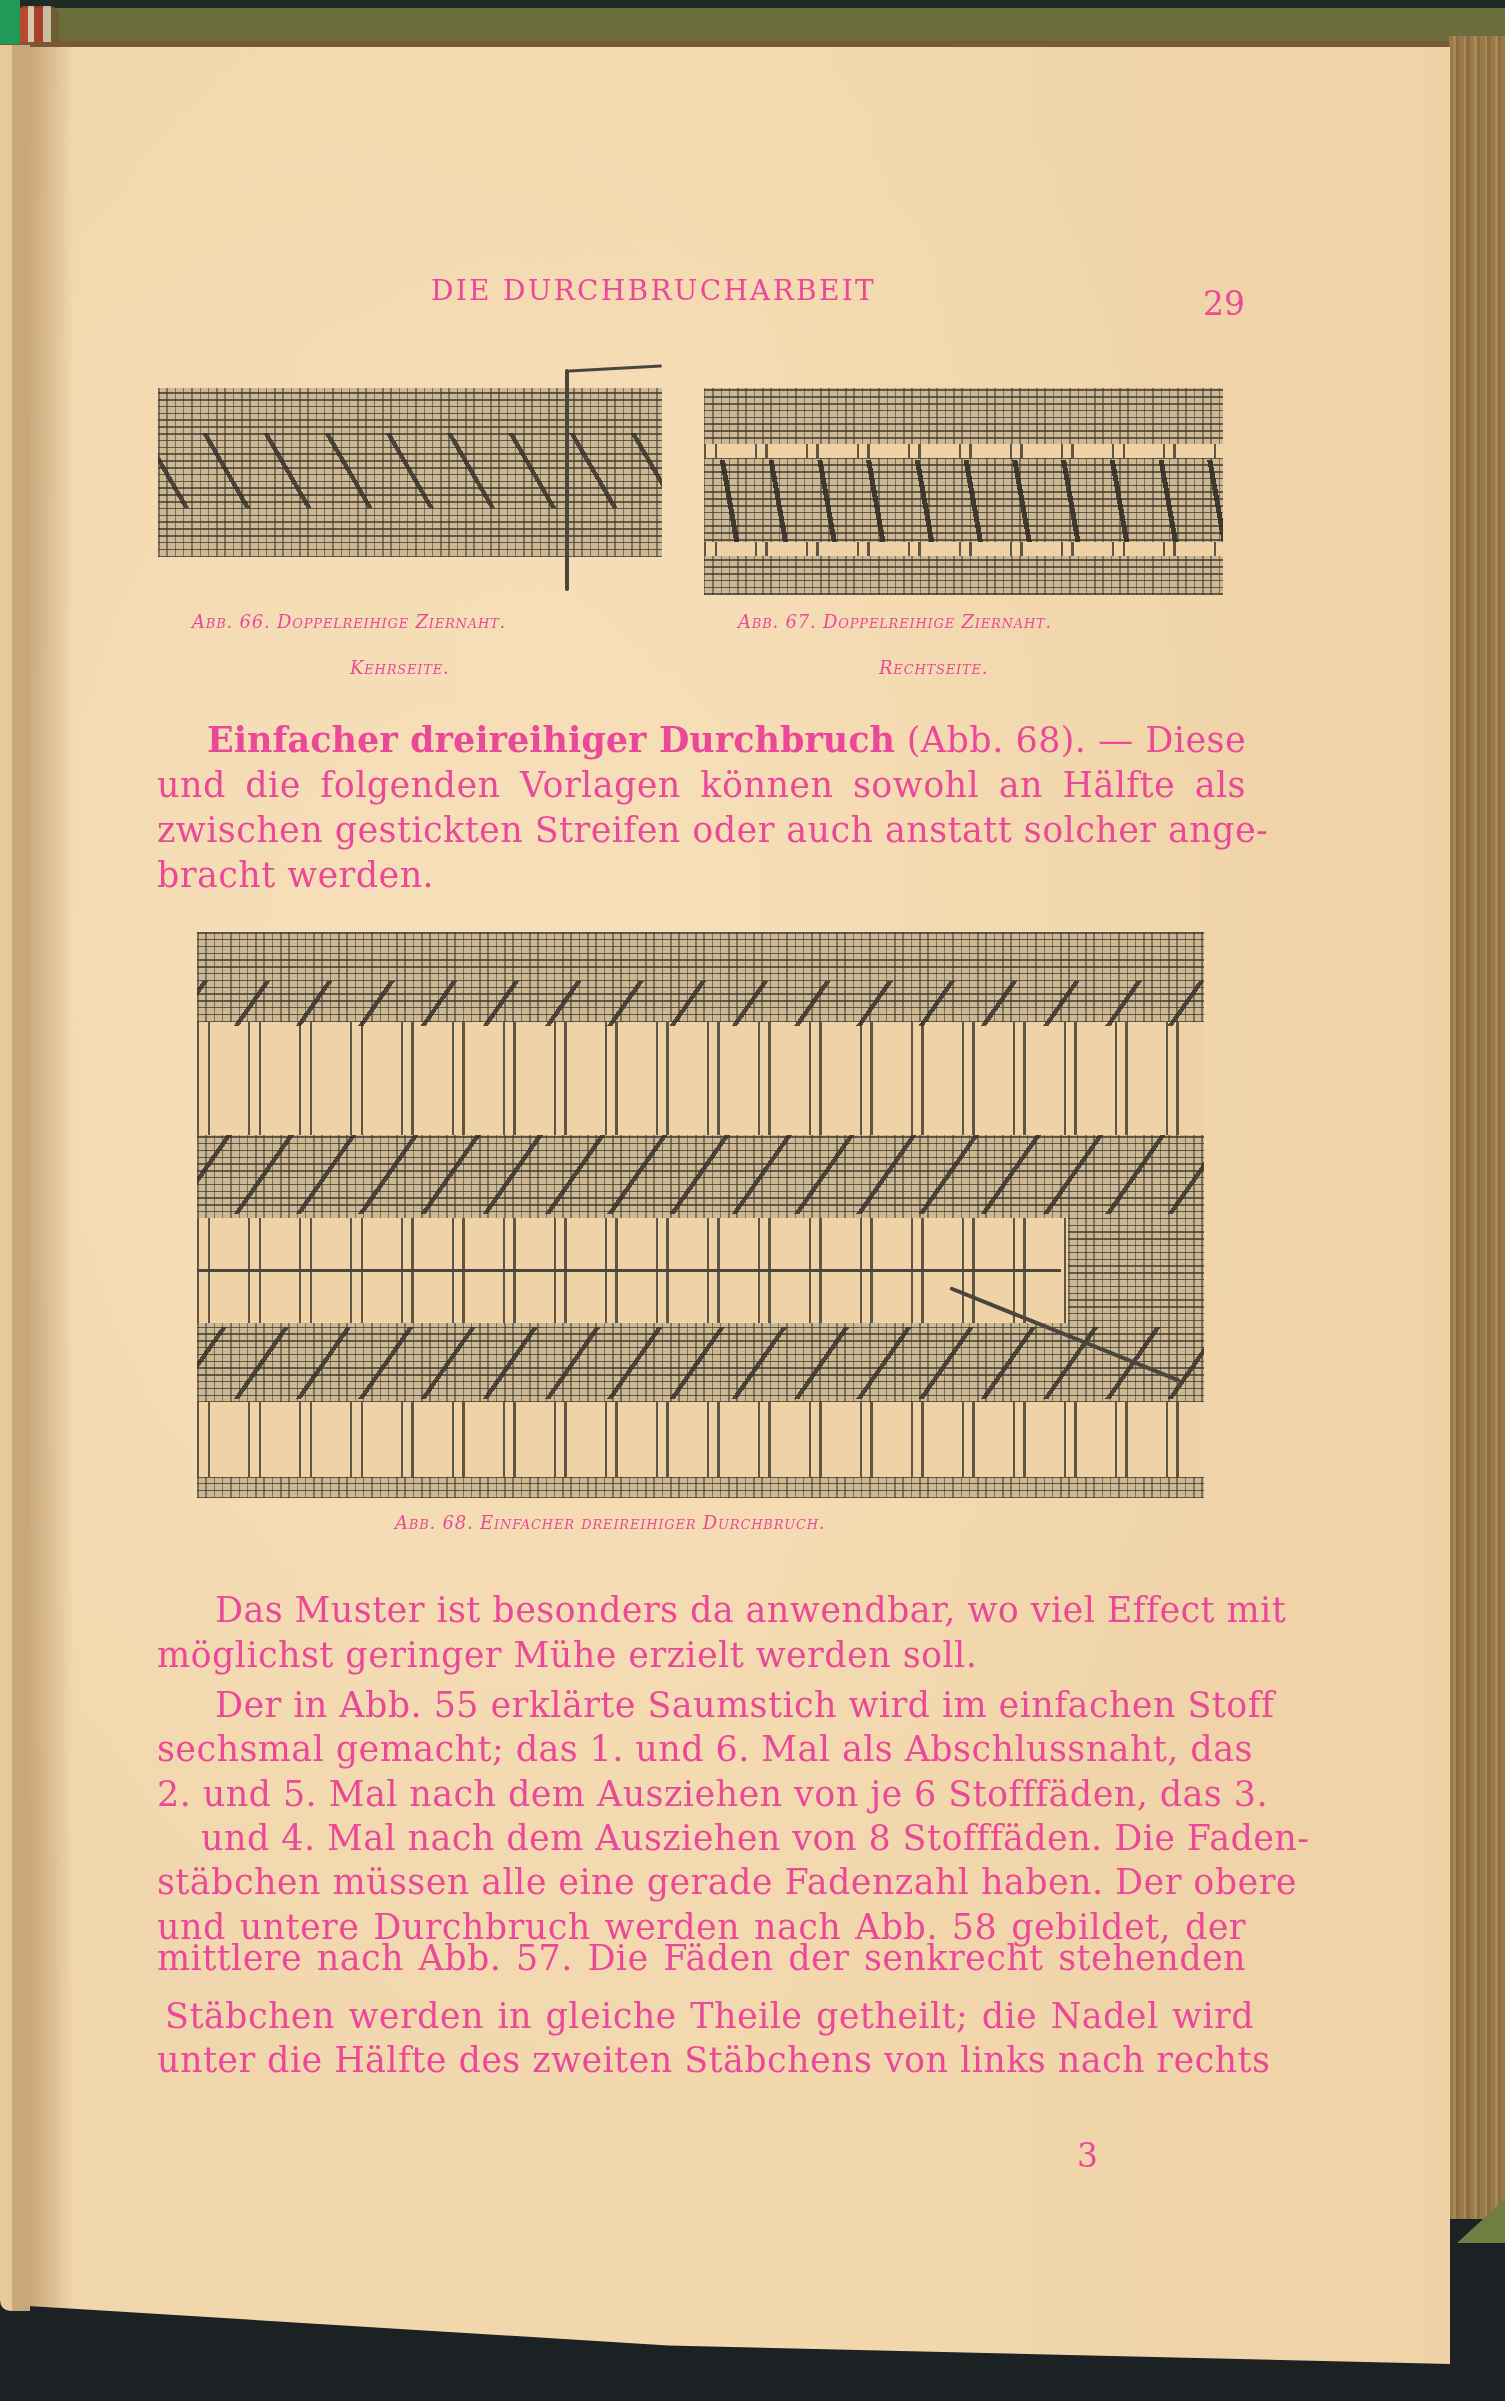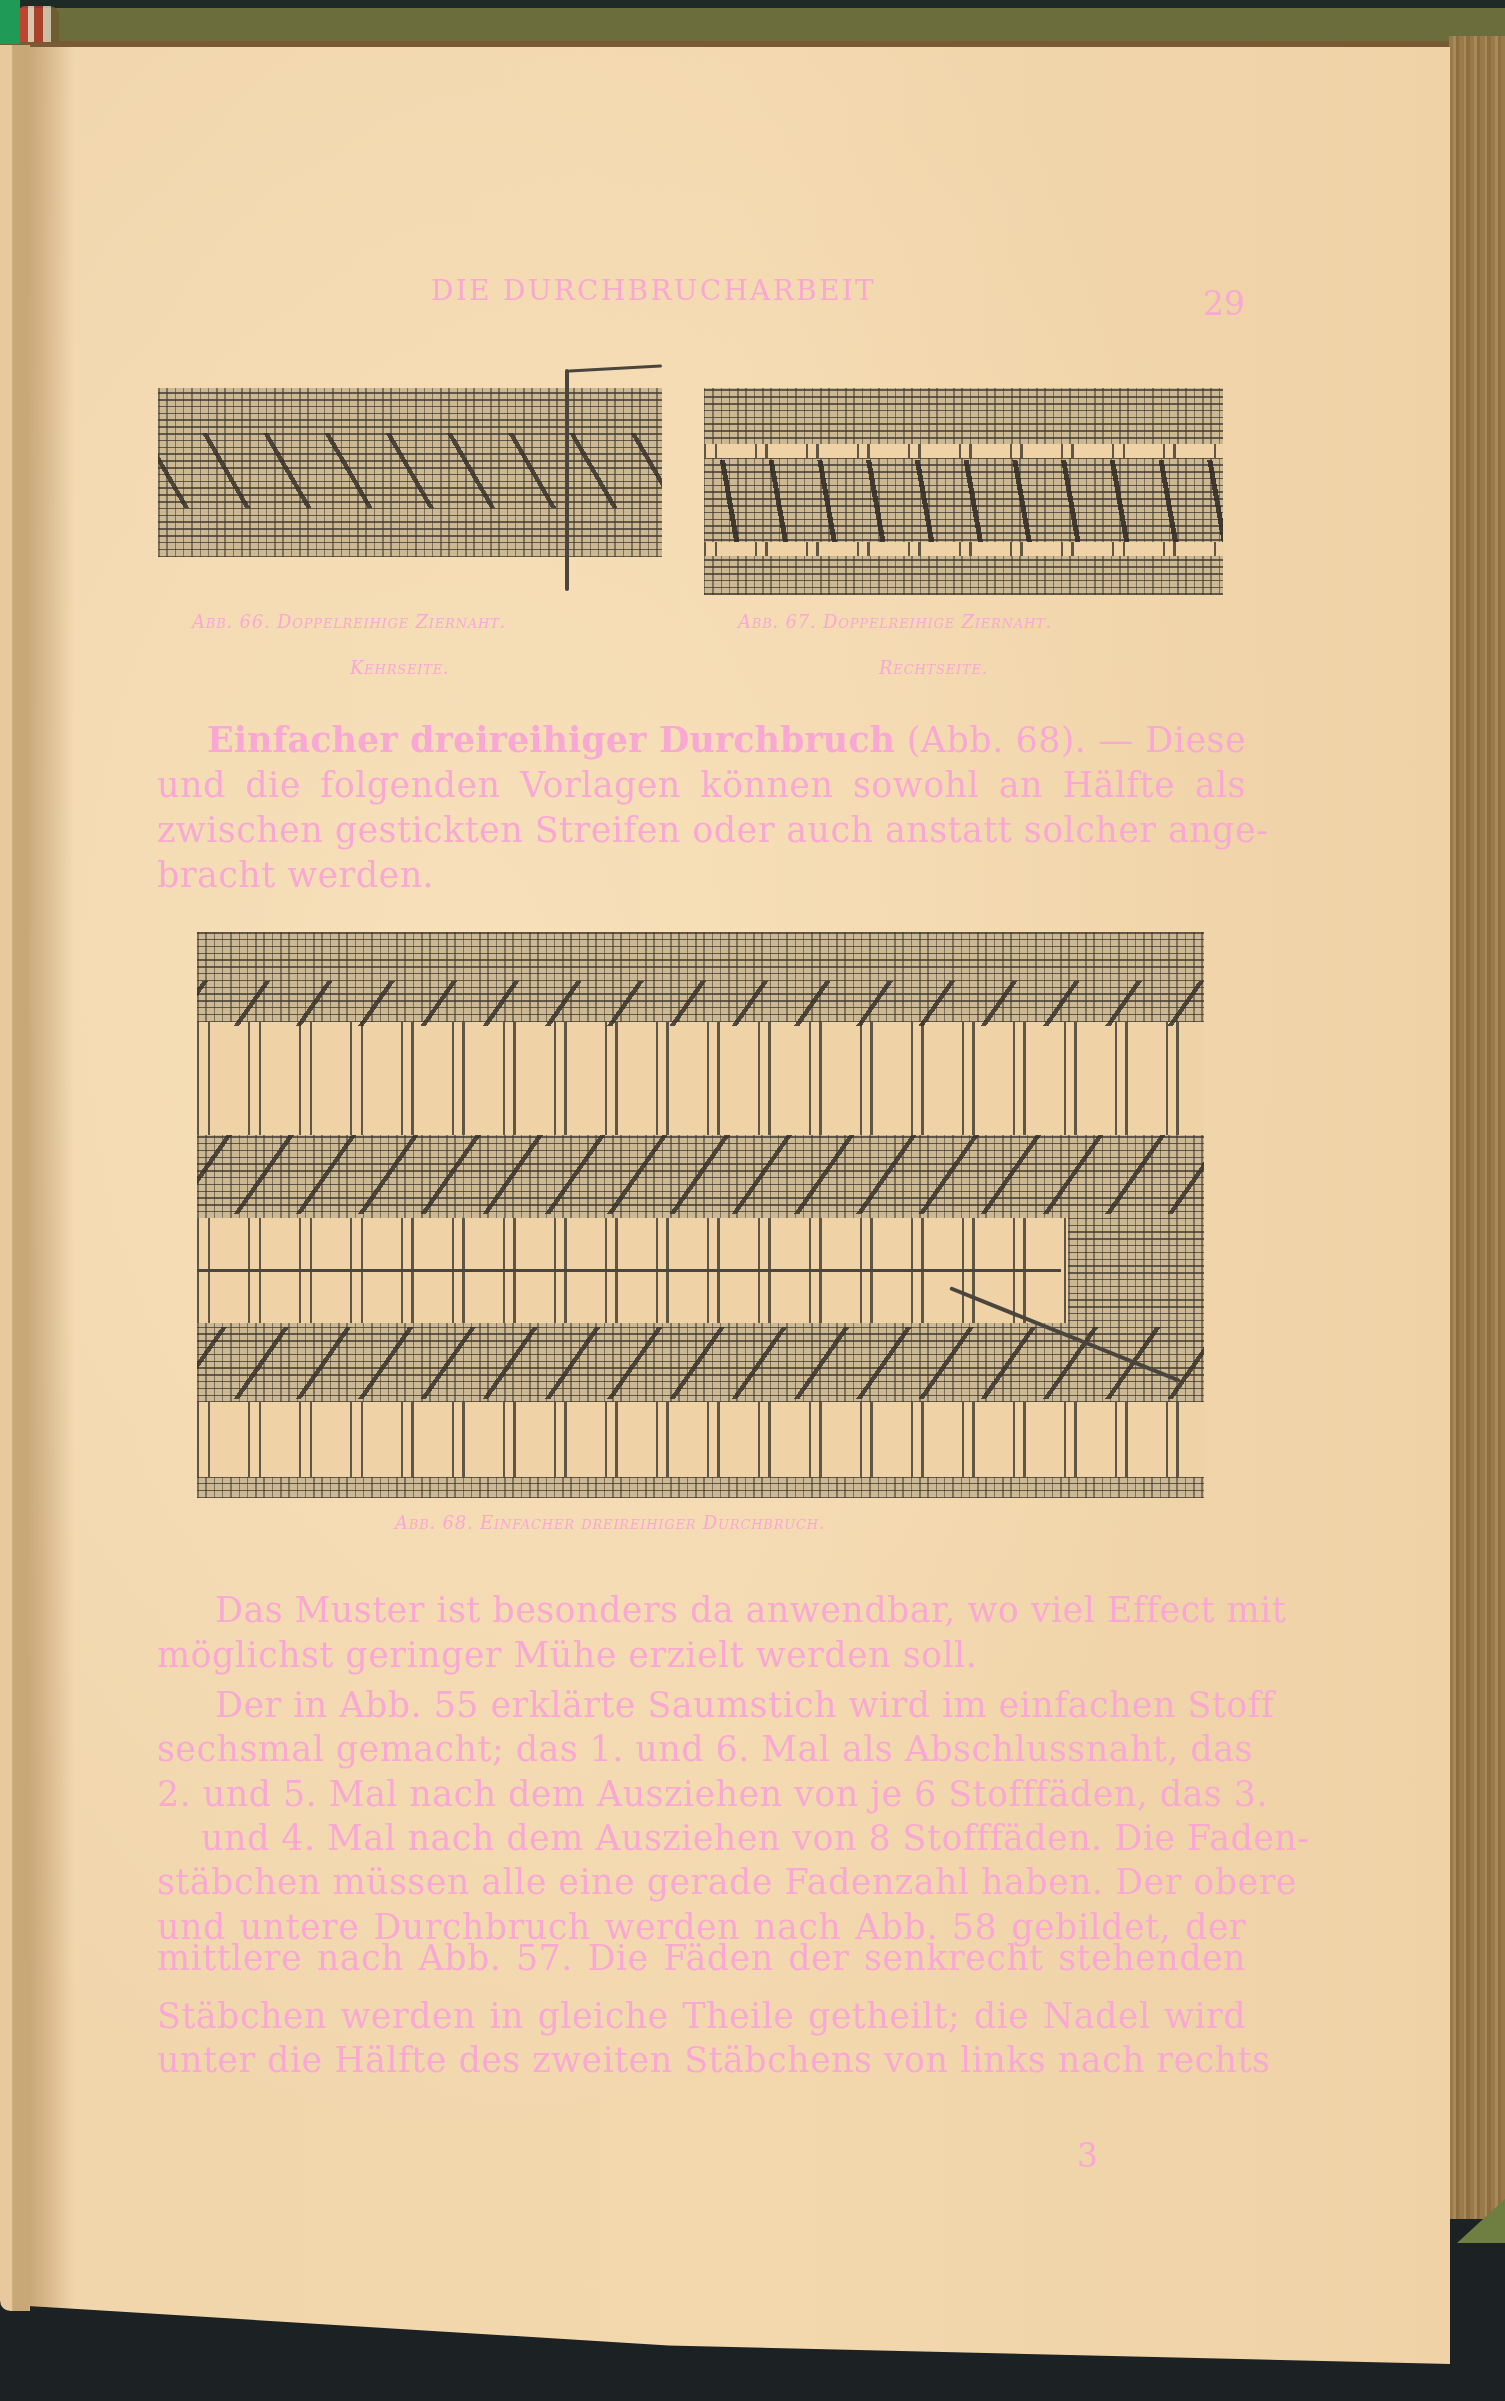--- a/index.html
+++ b/index.html
@@ -41,21 +41,21 @@
     position:absolute; left:29px; top:47px; width:1421px; height:2317px;
     background:
       radial-gradient(ellipse at 30% 40%, rgba(255,240,210,.35), rgba(0,0,0,0) 60%),
       linear-gradient(90deg,#e4c497 0px,#f1d6ac 45px,#f3d8ae 50%,#efd2a6 100%);
     clip-path:polygon(0 0,100% 0,100% 100%,45% 99.2%,0 97.5%);
   }
   .page-shadow-left {
     position:absolute; left:0; top:0; width:45px; height:100%;
     background:linear-gradient(90deg, rgba(150,110,60,.35), rgba(150,110,60,0));
   }
-  .txt { position:absolute; color:#f9a8d4; white-space:nowrap; }
+  .txt { position:absolute; color:#ec4899; white-space:nowrap; }
   .running-head {
     left:431px; top:274px; font-size:28px; letter-spacing:2.3px;
   }
   .folio { left:1203px; top:284px; font-size:33px; }
   .caption { font-size:18px; letter-spacing:0.8px; font-variant:small-caps;font-style:italic; }
   .body-line {
     font-size:35px; left:157px; width:1089px; text-align:justify; text-align-last:justify;
     letter-spacing:0.4px;
   }
   .body-line.last { text-align-last:left; }
@@ -156,17 +156,17 @@
 <div class="txt body-line" style="top:1590px; left:215px; width:1033px;">Das Muster ist besonders da anwendbar, wo viel Effect mit</div>
 <div class="txt body-line last" style="top:1635px;">möglichst geringer Mühe erzielt werden soll.</div>
 
 <div class="txt body-line" style="top:1685px; left:215px; width:1033px;">Der in Abb. 55 erklärte Saumstich wird im einfachen Stoff</div>
 <div class="txt body-line" style="top:1729px;">sechsmal gemacht; das 1. und 6. Mal als Abschlussnaht, das</div>
 <div class="txt body-line" style="top:1774px;">2. und 5. Mal nach dem Ausziehen von je 6 Stofffäden, das 3.</div>
 <div class="txt body-line" style="top:1818px;margin-left:44px;">und 4. Mal nach dem Ausziehen von 8 Stofffäden. Die Faden-</div>
 <div class="txt body-line" style="top:1862px;">stäbchen müssen alle eine gerade Fadenzahl haben. Der obere</div>
 <div class="txt body-line" style="top:1907px;">und untere Durchbruch werden nach Abb. 58 gebildet, der</div>
 <div class="txt body-line" style="top:1938px;">mittlere nach Abb. 57. Die Fäden der senkrecht stehenden</div>
-<div class="txt body-line" style="top:1996px;">Stäbchen werden in gleiche Theile getheilt; die Nadel wird</div>
+<div class="txt body-line" style="top:1996px;margin-left:8px;">Stäbchen werden in gleiche Theile getheilt; die Nadel wird</div>
 <div class="txt body-line" style="top:2040px;">unter die Hälfte des zweiten Stäbchens von links nach rechts</div>
 
 <div class="txt sig">3</div>
 
 
 </body></html>

